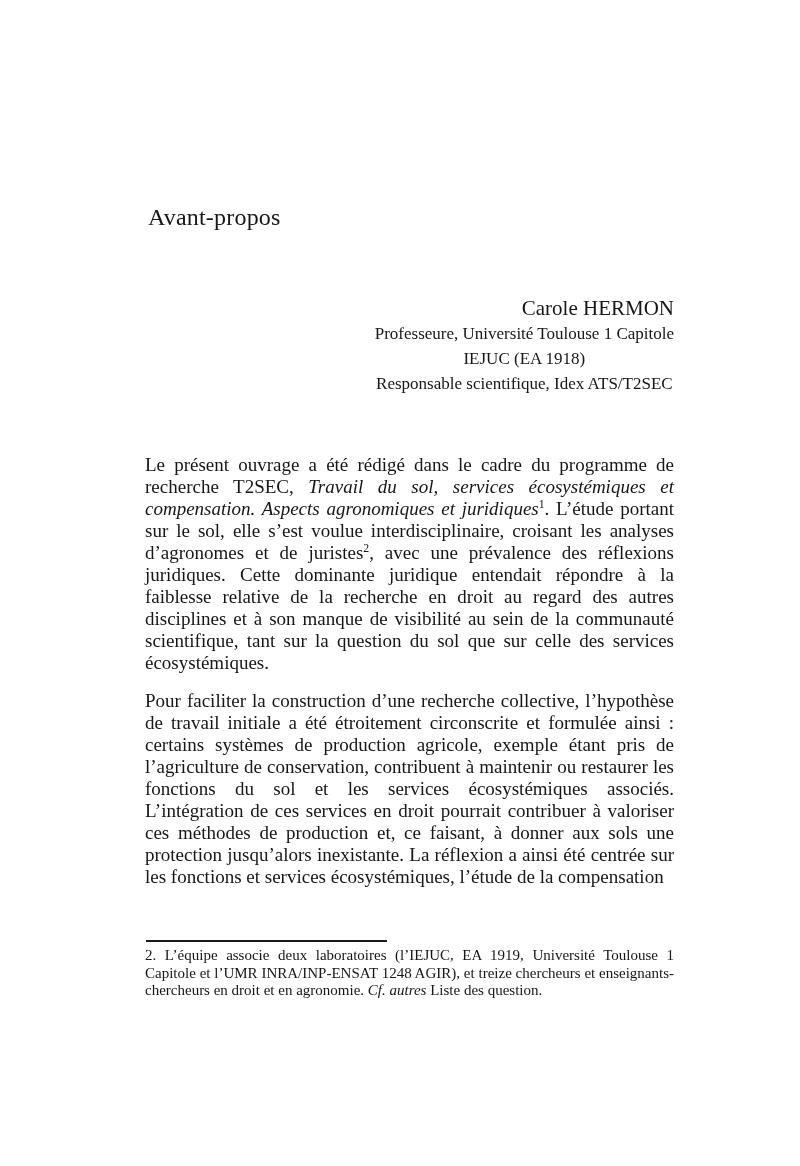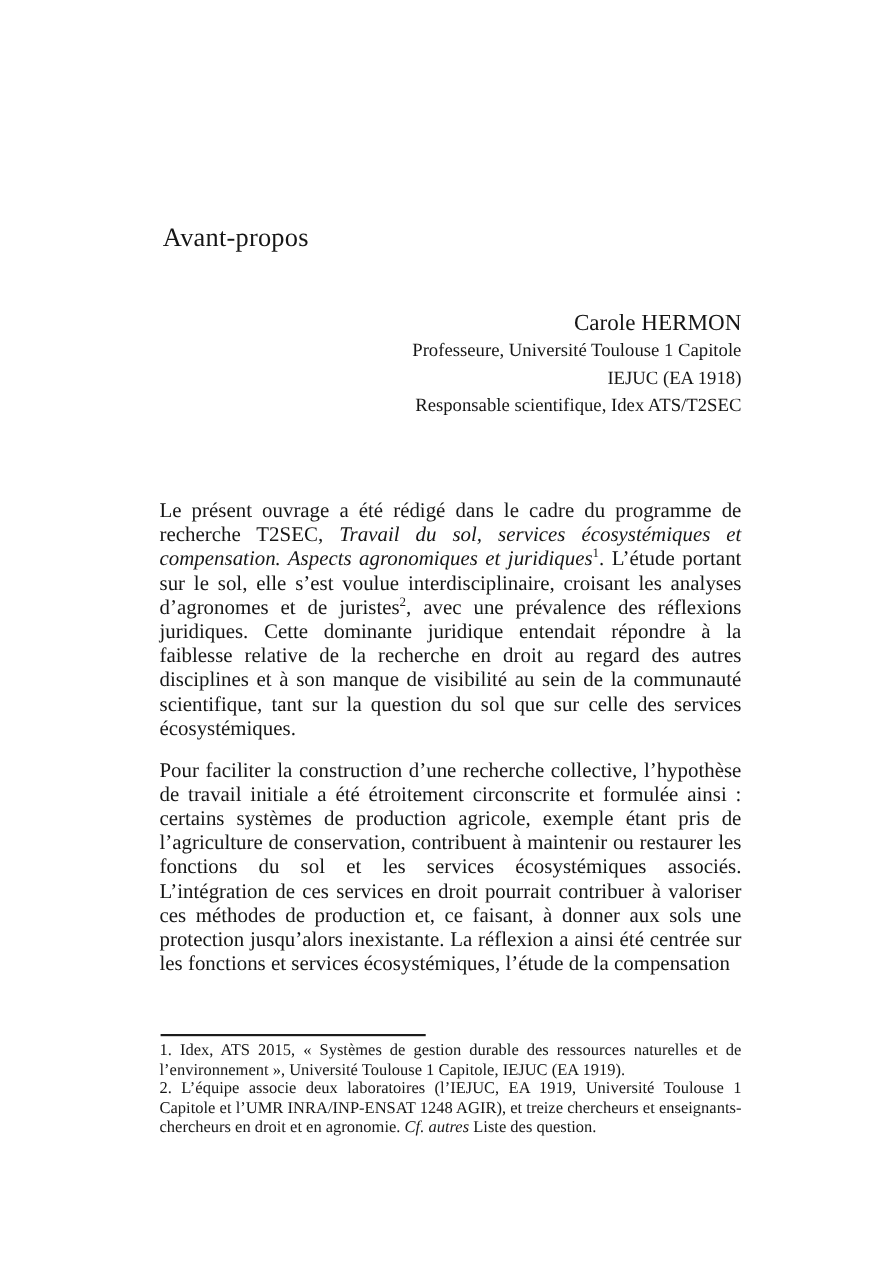--- a/index.html
+++ b/index.html
@@ -20,31 +20,32 @@
     position: absolute;
     left: 148px;
     top: 204px;
     margin: 0;
     font-size: 24px;
     font-weight: normal;
     letter-spacing: 0.2px;
   }
   .author-block {
     position: absolute;
-    top: 280px;
+    top: 295px;
     right: 126px;
     text-align: right;
   }
   .author-name {
     font-size: 21px;
     line-height: 26px;
   }
   .author-line {
     font-size: 17px;
     line-height: 25px;
+    text-align: center;
   }
   .body-para {
     position: absolute;
     left: 145px;
     width: 529px;
     margin: 0;
     font-size: 19px;
     line-height: 22px;
     text-align: justify;
   }
@@ -92,17 +93,16 @@
     <div class="author-line">Responsable scientifique, Idex ATS/T2SEC</div>
   </div>
 
   <p class="body-para para-1"><span>Le présent ouvrage a été rédigé dans le cadre du programme de recherche T2SEC, </span><em>Travail du sol, services écosystémiques et compensation. Aspects agronomiques et juridiques</em><sup>1</sup><span>. L’étude portant sur le sol, elle s’est voulue interdisciplinaire, croisant les analyses d’agronomes et de juristes</span><sup>2</sup><span>, avec une prévalence des réflexions juridiques. Cette dominante juridique entendait répondre à la faiblesse relative de la recherche en droit au regard des autres disciplines et à son manque de visibilité au sein de la communauté scientifique, tant sur la question du sol que sur celle des services écosystémiques.</span></p>
 
   <p class="body-para para-2"><span>Pour faciliter la construction d’une recherche collective, l’hypothèse de travail initiale a été étroitement circonscrite et formulée ainsi&nbsp;: certains systèmes de production agricole, exemple étant pris de l’agriculture de conservation, contribuent à maintenir ou restaurer les fonctions du sol et les services écosystémiques associés. L’intégration de ces services en droit pourrait contribuer à valoriser ces méthodes de production et, ce faisant, à donner aux sols une protection jusqu’alors inexistante. La réflexion a ainsi été centrée sur les fonctions et services écosystémiques, l’étude de la compensation</span></p>
 
   <div class="footnote-rule"></div>
 
   <div class="footnotes">
-    <p class="footnote"><span>1. Idex, ATS 2015, «&nbsp;Systèmes de gestion durable des ressources naturelles et de l’environnement&nbsp;», Université Toulouse 1 Capitole, IEJUC (EA 1919).</span></p>
     <p class="footnote"><span>2. L’équipe associe deux laboratoires (l’IEJUC, EA 1919, Université Toulouse 1 Capitole et l’UMR INRA/INP-ENSAT 1248 AGIR), et treize chercheurs et enseignants-chercheurs en droit et en agronomie. </span><em>Cf. autres</em><span> Liste des question.</span></p>
   </div>
 
 </div>
 
 </body></html>

